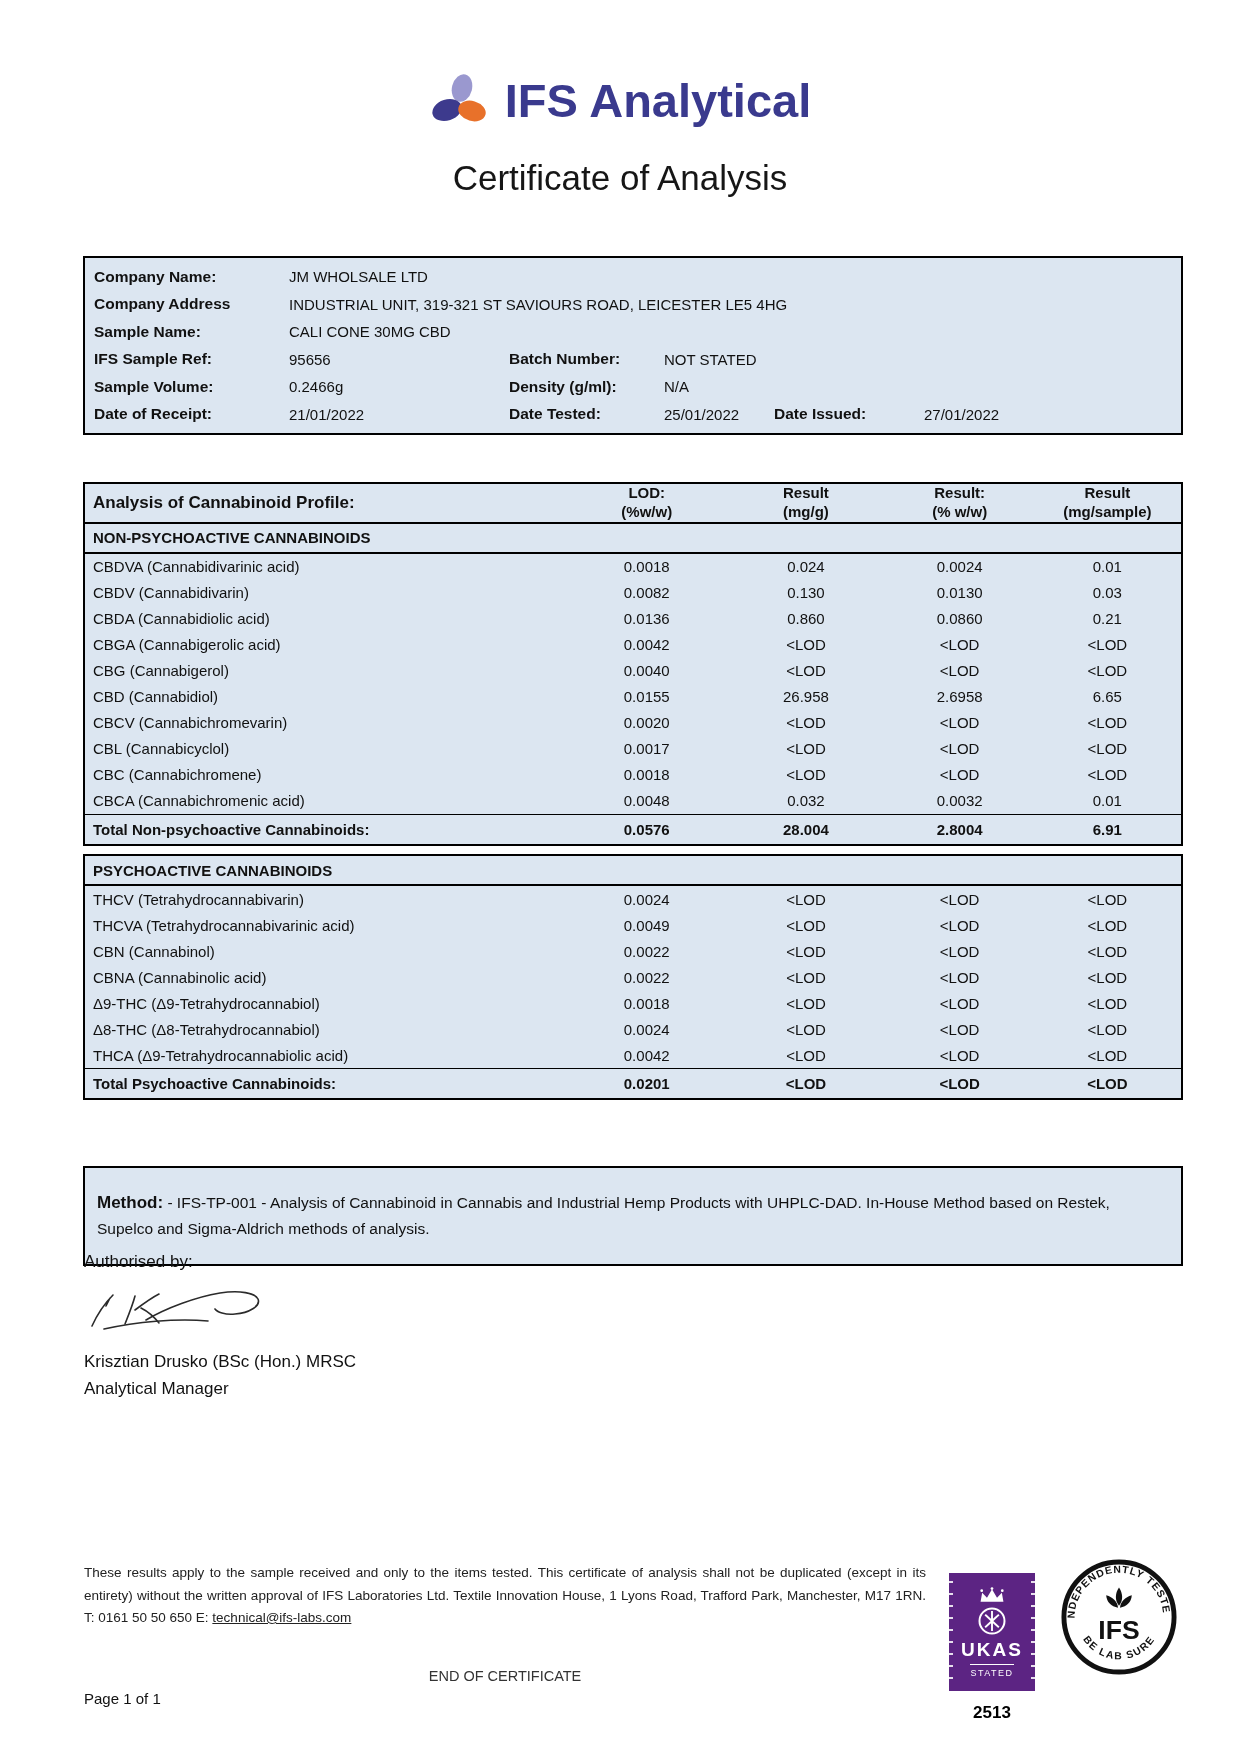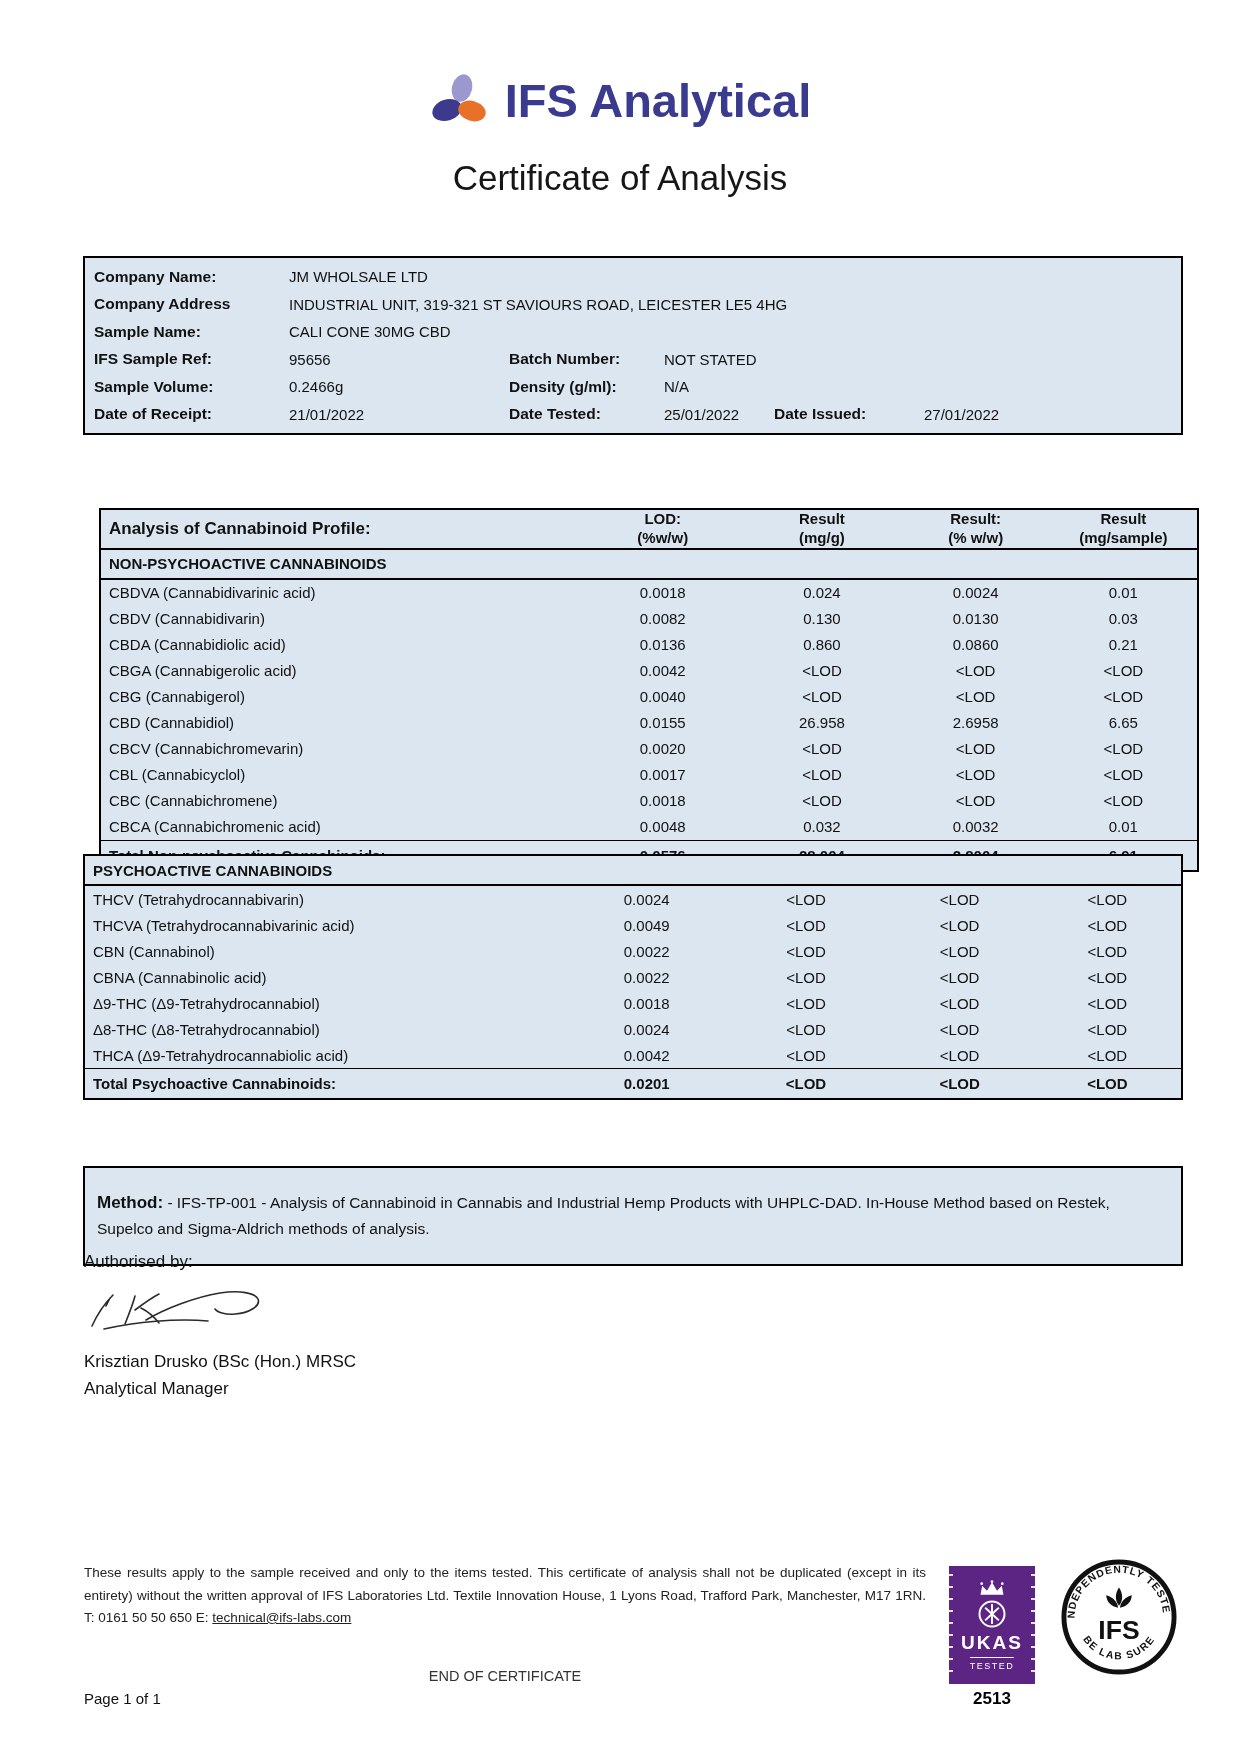--- a/index.html
+++ b/index.html
@@ -18,21 +18,21 @@
     display:grid;grid-template-columns:195px 220px 155px 110px 150px 1fr;grid-auto-rows:27.5px;
     align-items:center;font-size:15px;}
   .info-label{font-weight:bold;font-size:15.5px;}
   .span5{grid-column:2/7;}
   .span3{grid-column:4/7;}
 
   
   .coa-table{position:absolute;left:83px;border-collapse:collapse;width:1100px;background:#dce6f1;
     border:2.5px solid #000;table-layout:fixed;font-size:15px;color:#111;}
   .coa-table td,.coa-table th{padding:0 8px;overflow:hidden;white-space:nowrap;}
-  .t-analysis{top:508px;margin-left:16px;}
+  .t-analysis{top:482px;}
   .t-psycho{top:854px;}
   .hdr-row th{border-bottom:2.5px solid #000;}
   .profile-title{text-align:left;font-size:17px;font-weight:bold;}
   .colhead{text-align:center;font-weight:bold;line-height:1.25;padding:5px 0;font-size:15px;}
   .section-row td{font-weight:bold;border-bottom:2px solid #000;height:28px;font-size:15px;}
   .data-row td{height:26px;}
   .num{text-align:center;padding:0 2px;}
   .total-row td{font-weight:bold;border-top:1.5px solid #000;height:29px;}
 
   
@@ -46,21 +46,21 @@
   .signer{position:absolute;left:84px;top:1348px;font-size:17px;line-height:27px;}
 
   
   .footer-text{position:absolute;left:84px;top:1562px;width:842px;font-size:13.5px;line-height:22.5px;
     text-align:justify;color:#222;}
   .footer-text a{color:#222;text-decoration:underline;}
   .end-cert{position:absolute;left:84px;top:1668px;width:842px;text-align:center;font-size:14.5px;color:#333;}
   .page-num{position:absolute;left:84px;top:1690px;font-size:15px;}
 
   .ukas-wrap{position:absolute;left:948px;top:1561px;width:88px;text-align:center;}
-  .ukas-box{position:relative;width:86px;height:118px;background:#5c2483;margin:5px auto;
+  .ukas-box{position:relative;width:86px;height:118px;background:#5c2483;margin:12px auto;
     display:flex;flex-direction:column;align-items:center;justify-content:center;gap:3px;box-sizing:border-box;}
   .ukas-box::before,.ukas-box::after{content:"";position:absolute;top:8px;bottom:8px;width:4px;
     background:repeating-linear-gradient(to bottom,#ffffff 0 2px,transparent 2px 12px);opacity:.85;}
   .ukas-box::before{left:0;} .ukas-box::after{right:0;}
   .ukas-name{color:#fff;font-weight:bold;font-size:19px;letter-spacing:2px;}
   .ukas-sub{color:#fff;font-size:9px;letter-spacing:1.5px;border-top:1px solid #fff;padding-top:3px;}
   .ukas-number{font-size:17px;font-weight:bold;color:#000;}
 
   .ifs-roundel{position:absolute;left:1060px;top:1558px;}
 </style>
@@ -349,21 +349,21 @@
         <path fill="#fff" d="M2 13 L3.4 5 L7.6 9.5 L12 2 L16.4 9.5 L20.6 5 L22 13 Z"></path>
         <circle cx="3" cy="3.2" r="1.2" fill="#fff"></circle>
           <circle cx="12" cy="1.4" r="1.2" fill="#fff"></circle>
           <circle cx="21" cy="3.2" r="1.2" fill="#fff"></circle>
       </svg>
       <svg width="30" height="30" viewBox="0 0 24 24">
         <circle cx="12" cy="12" r="10" stroke="#fff" stroke-width="1.6" fill="none"></circle>
         <path d="M12 4 V20 M6.5 7 C10 10 14 14 17.5 17 M17.5 7 C14 10 10 14 6.5 17" stroke="#fff" stroke-width="1.5" fill="none"></path>
       </svg>
       <div class="ukas-name">UKAS</div>
-      <div class="ukas-sub">TESTED</div>
+      <div class="ukas-sub">STATED</div>
     </div>
     <div class="ukas-number">2513</div>
   </div>
 
   <div class="ifs-roundel">
     <svg width="118" height="118" viewBox="0 0 120 120">
       <defs>
         <path id="arcTop" d="M 15,60 A 45,45 0 0 1 105,60"></path>
         <path id="arcBot" d="M 17,60 A 43,43 0 0 0 103,60"></path>
       </defs>

